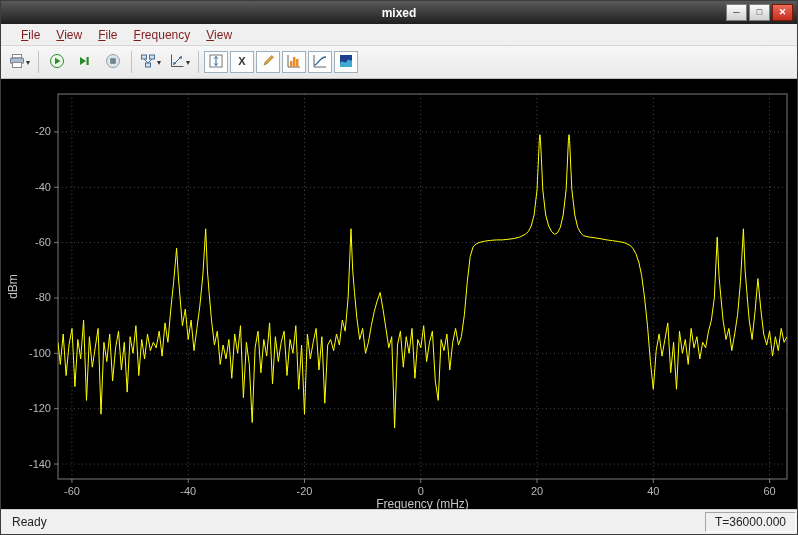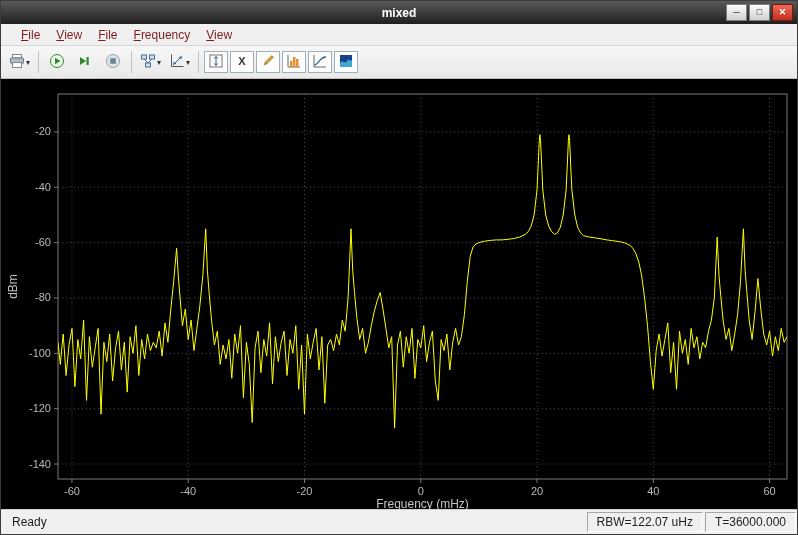--- a/index.html
+++ b/index.html
@@ -201,17 +201,16 @@
         <text x="50" y="333.1980589503954" text-anchor="end" class="ticklabel">-120</text>
         <text x="50" y="388.5539180445722" text-anchor="end" class="ticklabel">-140</text>
         <text x="421.5" y="429" text-anchor="middle" class="axislabel">Frequency (mHz)</text>
         <text x="16" y="207.5" text-anchor="middle" class="axislabel" transform="rotate(-90 16 207.5)">dBm</text>
         <polyline points="57.0,263.3 59.3,285.4 62.2,255.0 65.1,296.5 68.0,266.0 71.0,249.4 73.9,307.6 76.8,260.5 79.7,279.9 82.6,241.1 85.5,321.4 88.4,257.7 91.3,288.2 94.2,268.8 97.1,249.4 100.0,335.2 102.9,263.3 105.8,282.6 108.7,255.0 111.6,302.0 114.6,268.8 117.5,252.2 120.4,290.9 123.3,263.3 126.2,313.1 129.1,257.7 132.0,274.3 134.9,246.7 137.8,296.5 140.7,260.5 143.6,279.9 146.5,255.0 149.4,271.6 152.3,263.3 155.2,268.8 158.2,252.2 161.1,277.1 164.0,243.9 166.9,263.3 169.8,230.1 172.7,202.4 175.6,169.2 177.3,196.8 179.1,219.0 181.4,246.7 184.3,230.1 187.2,260.5 190.1,241.1 193.0,271.6 195.9,249.4 198.8,227.3 201.8,196.8 204.7,149.8 206.4,191.3 208.1,213.5 210.5,241.1 213.4,266.0 216.3,252.2 219.2,285.4 222.1,266.0 225.0,279.9 227.9,260.5 230.8,299.3 233.7,255.0 236.6,274.3 239.5,246.7 242.4,318.6 245.4,263.3 248.3,285.4 251.2,343.5 254.1,268.8 257.0,252.2 259.9,293.7 262.8,260.5 265.7,277.1 268.6,243.9 271.5,304.8 274.4,257.7 277.3,282.6 280.2,263.3 283.1,252.2 286.0,296.5 289.0,260.5 291.9,274.3 294.8,246.7 297.7,310.3 300.6,266.0 303.5,335.2 306.4,255.0 309.3,279.9 312.2,263.3 315.1,249.4 318.0,290.9 320.9,257.7 323.8,324.2 326.7,266.0 329.6,260.5 332.6,271.6 335.5,255.0 338.4,266.0 341.3,241.1 344.2,252.2 347.1,219.0 350.0,149.8 351.7,191.3 353.5,213.5 355.8,238.4 358.7,260.5 361.6,249.4 364.5,274.3 367.4,263.3 370.3,246.7 373.2,232.8 376.2,221.8 379.1,213.5 382.0,230.1 384.9,249.4 387.8,268.8 390.7,257.7 393.6,349.1 396.5,266.0 399.4,252.2 402.3,288.2 405.2,257.7 408.1,274.3 411.0,249.4 413.9,299.3 416.8,260.5 419.8,268.8 422.7,246.7 425.6,282.6 428.5,263.3 431.4,252.2 434.3,302.0 437.2,321.4 440.1,260.5 443.0,271.6 445.9,255.0 448.8,290.9 451.7,263.3 454.6,249.4 457.5,266.0 460.4,257.7 463.4,235.6 466.3,202.4 469.2,177.5 472.1,167.8 475.0,165.0 477.9,163.6 483.7,162.2 489.5,161.4 495.3,160.9 501.1,160.9 507.0,160.3 512.8,159.5 518.6,158.1 524.4,155.3 527.3,152.6 530.2,147.0 533.1,136.0 536.0,111.0 537.2,86.1 538.3,61.2 538.9,55.7 539.5,61.2 540.7,86.1 541.8,111.0 544.7,136.0 547.7,147.0 550.6,152.6 553.5,155.3 556.4,153.9 559.3,148.4 562.2,136.0 565.1,111.0 566.3,86.1 567.4,61.2 568.0,55.7 568.6,61.2 569.7,86.1 570.9,111.0 573.8,136.0 576.7,148.4 579.6,153.9 582.5,156.7 588.3,158.1 594.2,158.9 600.0,159.8 605.8,160.9 611.6,161.7 617.4,162.5 623.2,163.6 626.1,165.0 629.0,166.4 631.9,169.2 634.9,174.7 637.8,183.0 640.7,196.8 643.6,219.0 646.5,246.7 649.4,282.6 652.3,310.3 655.2,271.6 658.1,255.0 661.0,277.1 663.9,260.5 666.8,243.9 669.7,293.7 672.6,263.3 675.5,310.3 678.5,252.2 681.4,274.3 684.3,260.5 687.2,285.4 690.1,249.4 693.0,268.8 695.9,257.7 698.8,279.9 701.7,263.3 704.6,268.8 707.5,252.2 710.4,241.1 713.3,219.0 716.2,158.1 718.0,196.8 719.7,216.2 722.1,241.1 725.0,260.5 727.9,249.4 730.8,271.6 733.7,255.0 736.6,235.6 739.5,202.4 742.4,149.8 744.1,191.3 745.9,213.5 748.2,241.1 751.1,260.5 754.0,232.8 756.9,199.6 759.8,230.1 762.7,255.0 765.7,266.0 768.6,252.2 771.5,277.1 774.4,257.7 777.3,271.6 780.2,249.4 783.1,263.3 786.0,257.7" fill="none" stroke="#ffff00" stroke-width="1" stroke-linejoin="round" clip-path="url(#pc)"></polyline>
       </svg>
   </div>
 
   <div class="statusbar">
     <div class="status-cell ready">Ready</div>
-    <div class="status-cell">RBW=122.07 uHz</div>
     <div class="status-cell">T=36000.000</div>
   </div>
 
 </div>
 
 </body></html>

